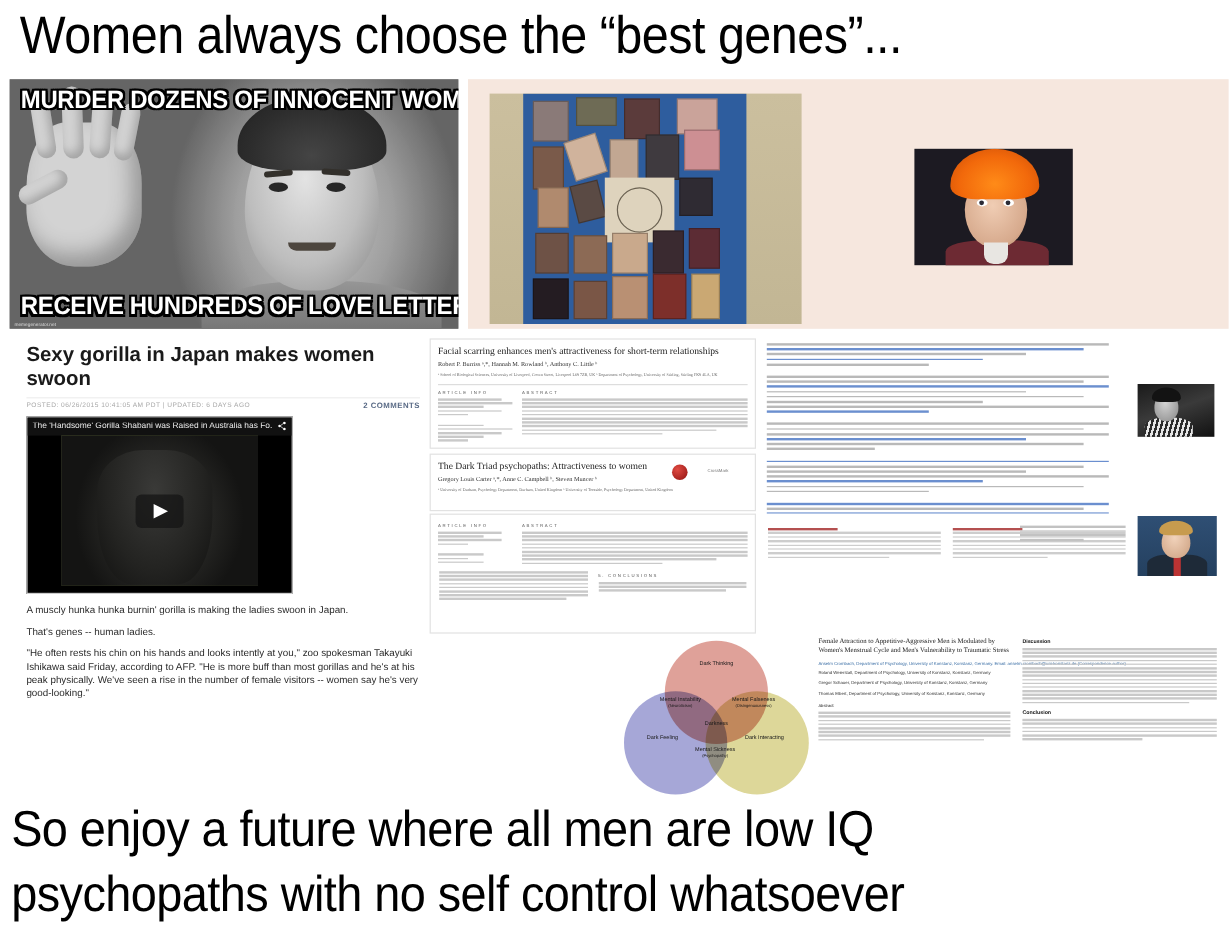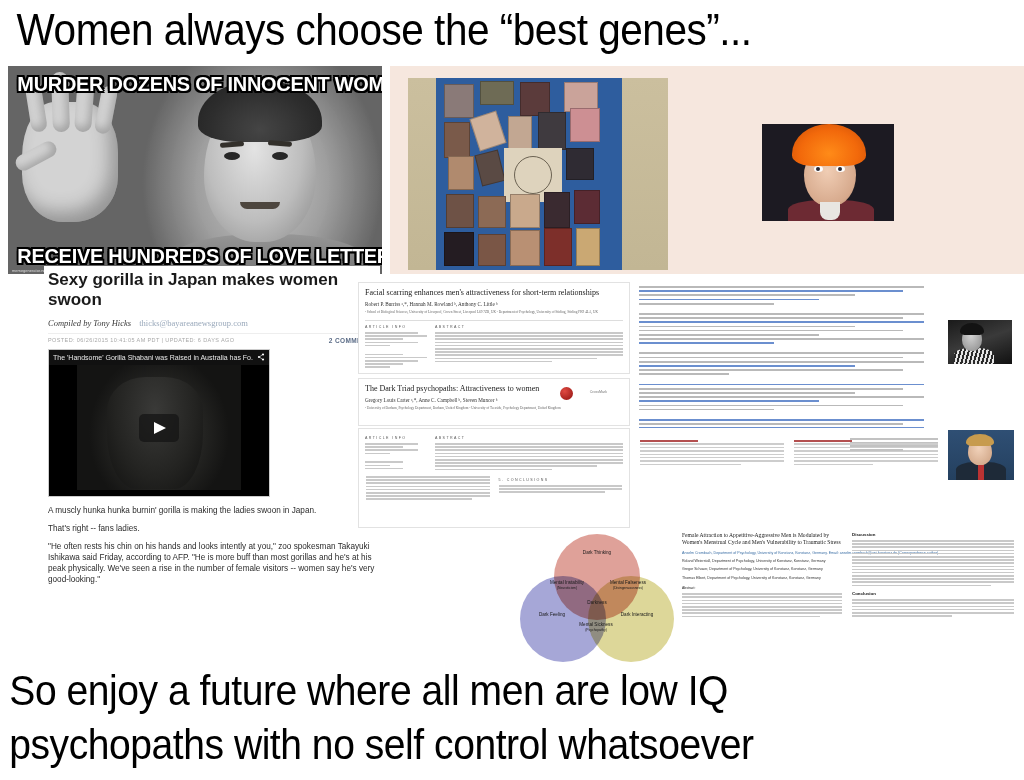--- a/index.html
+++ b/index.html
@@ -149,22 +149,22 @@
   .mug-collar { position:absolute; left: 58px; top: 78px; width: 20px; height: 18px;
     background: #e8e6e2; border-radius: 0 0 8px 8px; }
   .holmes-caption {
     position: absolute; left: 232px; top: 180px; width: 400px;
     font-family: "Liberation Serif", serif; font-size: 9px; color: #1a1a1a;
     text-align: center;
   }
 
   
   .article {
-    position: absolute; left: 18px; top: 266px; width: 336px; height: 390px;
-    background: #fff; overflow: hidden; margin-left: 26px;
+    position: absolute; left: 18px; top: 282px; width: 336px; height: 390px;
+    background: #fff; overflow: hidden;
   }
   .article-title {
     font-family: "Liberation Sans", sans-serif; font-weight: 700; color: #1a1a1a;
     font-size: 17px; line-height: 20px; margin: 4px 4px 0 4px;
   }
   .article-byline {
     margin: 8px 4px 0 4px; font-family: "Liberation Serif", serif;
     font-style: italic; font-size: 8.5px; color: #3a3a3a;
   }
   .article-byline .email { color: #9aa9bb; font-style: normal; margin-left: 6px; }
@@ -394,24 +394,20 @@
       <div class="mug-face"></div>
       <div class="mug-hair"></div>
       <div class="mug-eye l"></div>
       <div class="mug-eye r"></div>
       <div class="mug-collar"></div>
     </div>
   </div>
 
   <div class="article">
     <div class="article-title">Sexy gorilla in Japan makes women swoon</div>
-    <div class="article-byline">
-      <span>Compiled by Tony Hicks</span>
-      <span class="email">thicks@bayareanewsgroup.com</span>
-    </div>
     <div class="article-meta">
       <span>POSTED:  06/26/2015 10:41:05 AM PDT   |   UPDATED:  6 DAYS AGO</span>
       <span class="comments">2 COMMENTS</span>
     </div>
     <div class="video">
       <div class="video-bar">
         <span class="title">The 'Handsome' Gorilla Shabani was Raised in Australia has Fo...</span>
         <span>
           <svg width="8" height="8" viewBox="0 0 16 16">
               <circle cx="12" cy="3" r="2.2" fill="#fff"></circle>
@@ -421,21 +417,21 @@
             </svg>
         </span>
       </div>
       <div class="video-stage">
         <div class="gorilla"></div>
         <div class="play-btn"></div>
       </div>
     </div>
     <div class="article-body">
       <p>A muscly hunka hunka burnin' gorilla is making the ladies swoon in Japan.</p>
-      <p>That's right -- fans ladies.</p>
+      <p>That's genes -- human ladies.</p>
       <p>"He often rests his chin on his hands and looks intently at you," zoo spokesman Takayuki Ishikawa said Friday, according to AFP. "He is more buff than most gorillas and he's at his peak physically. We've seen a rise in the number of female visitors -- women say he's very good-looking."</p>
     </div>
   </div>
 
   <div class="paper paper1">
     <div class="p-title">Facial scarring enhances men's attractiveness for short-term relationships</div>
     <div class="p-authors">Robert P. Burriss ᵃ,*, Hannah M. Rowland ᵇ, Anthony C. Little ᵇ</div>
     <div class="p-affil">ᵃ School of Biological Sciences, University of Liverpool, Crown Street, Liverpool L69 7ZB, UK
 ᵇ Department of Psychology, University of Stirling, Stirling FK9 4LA, UK</div>
     <div class="p-cols">

